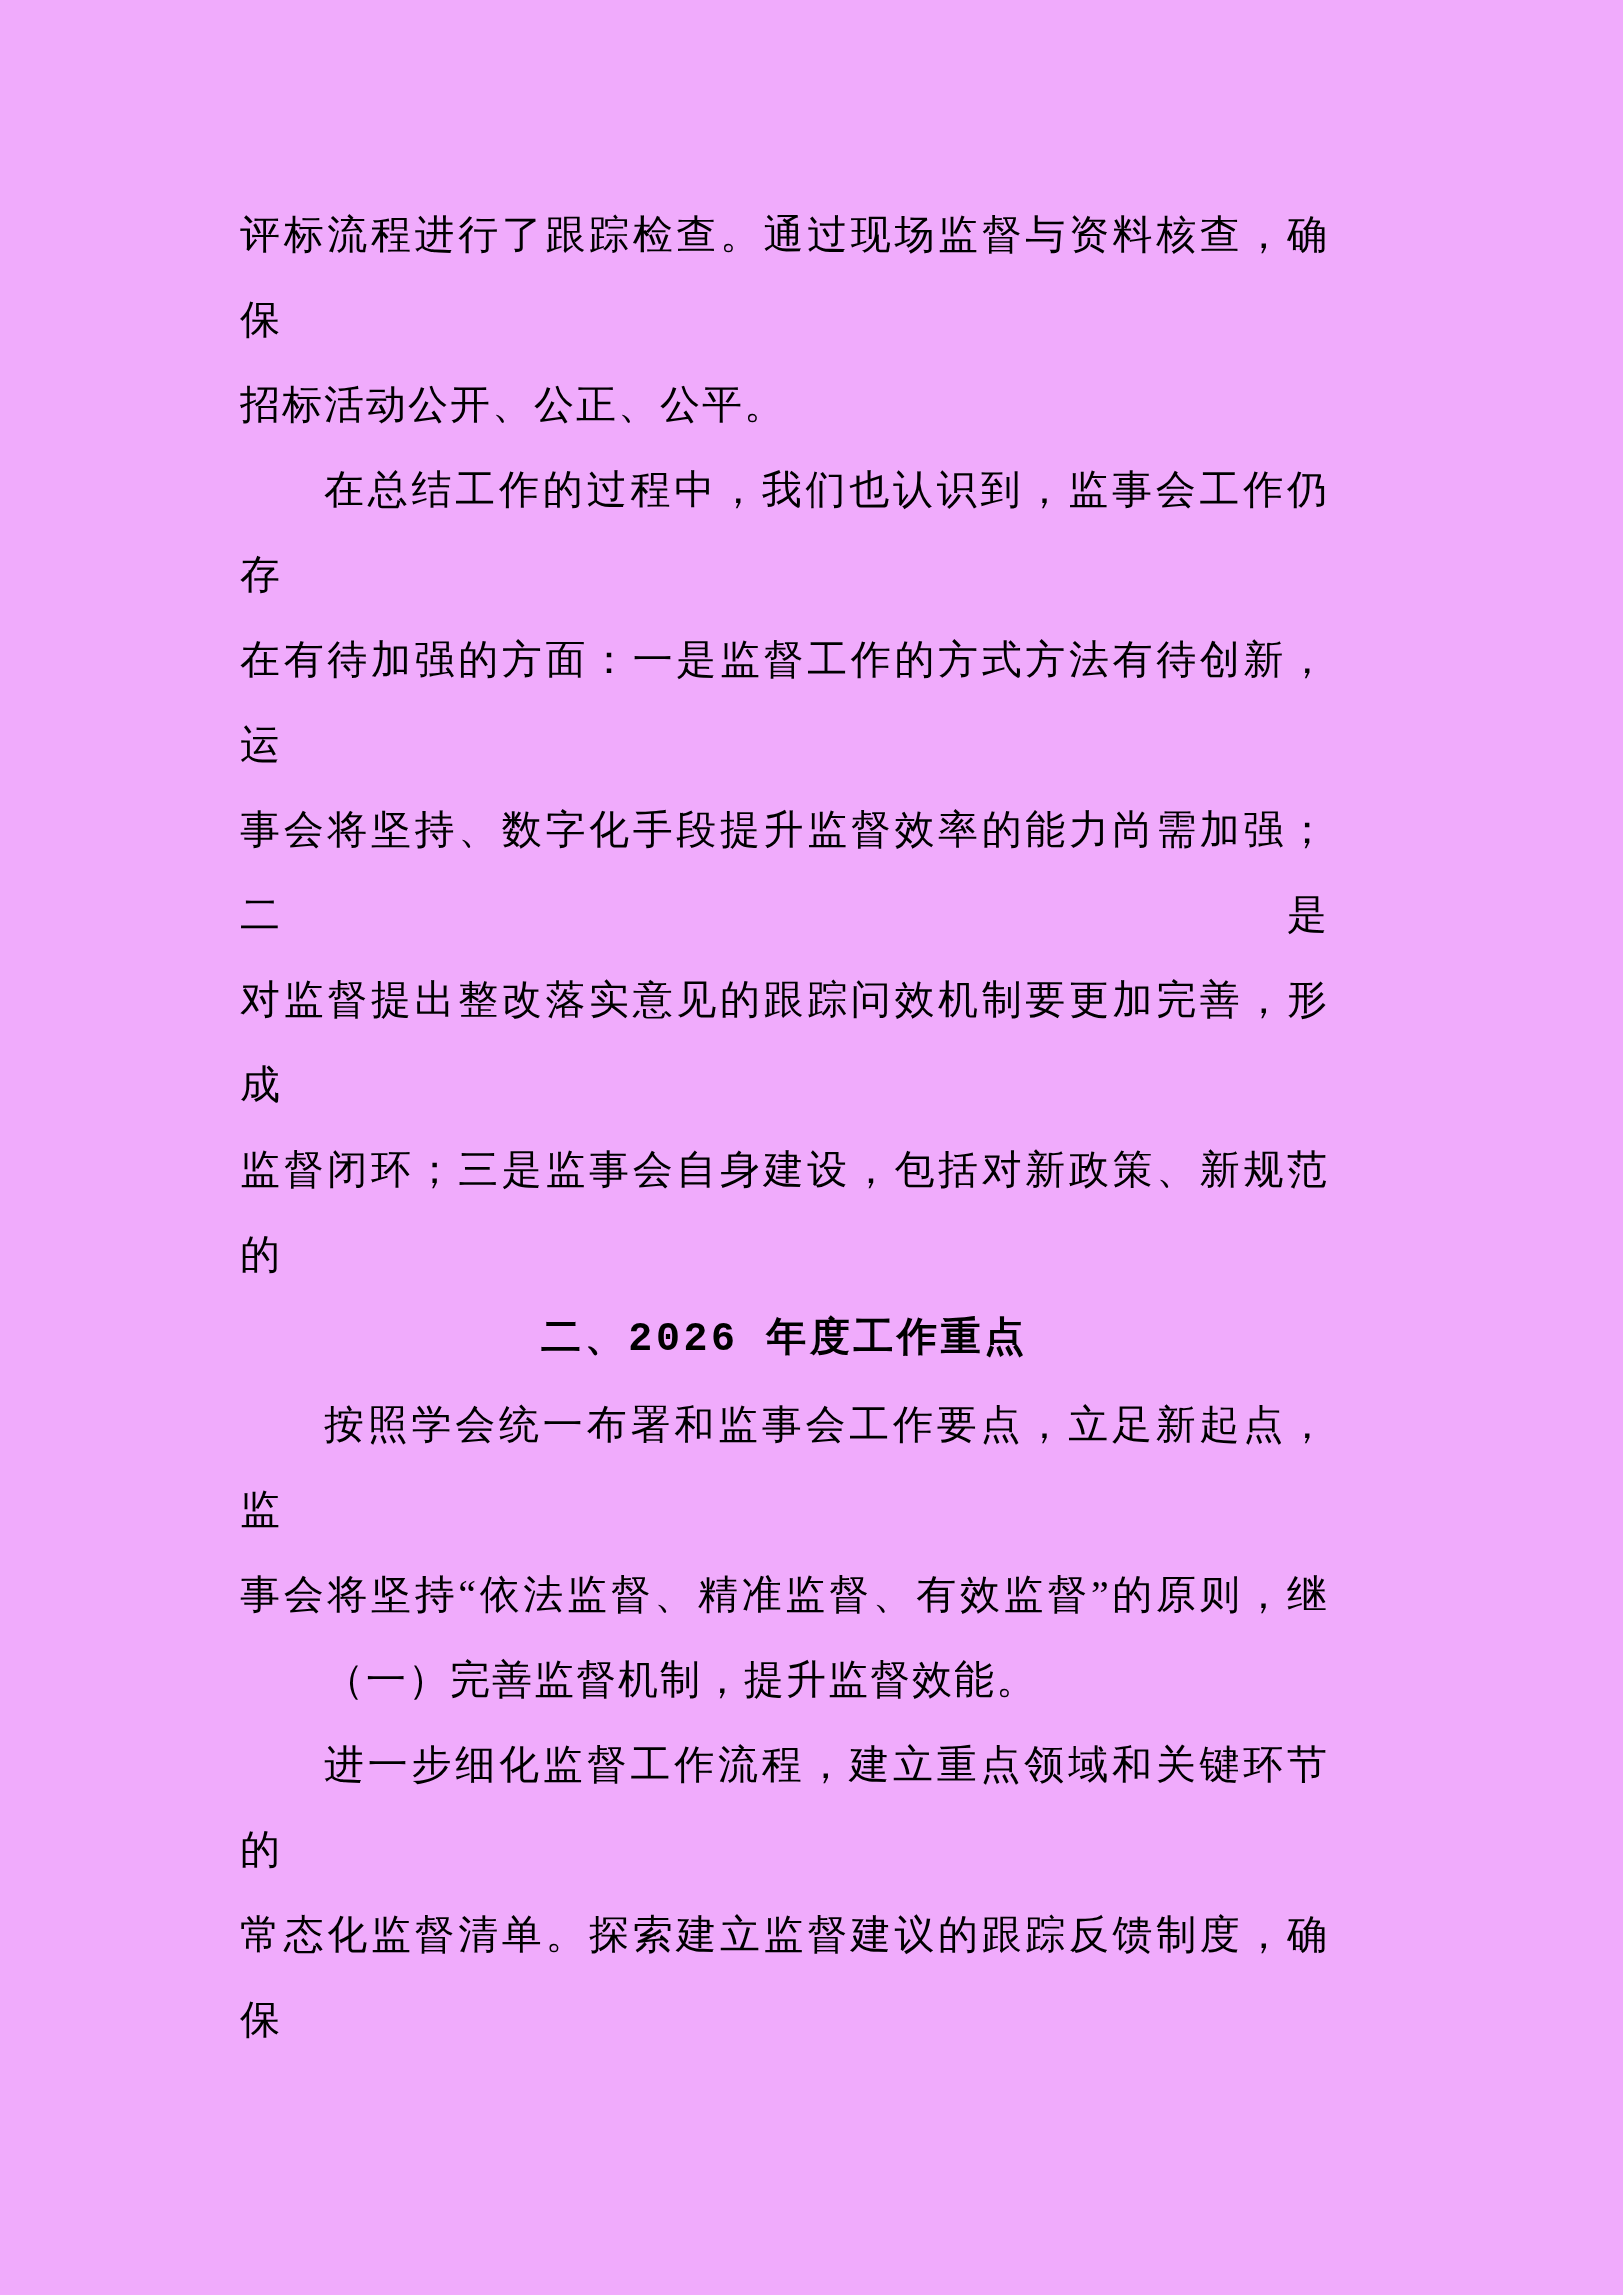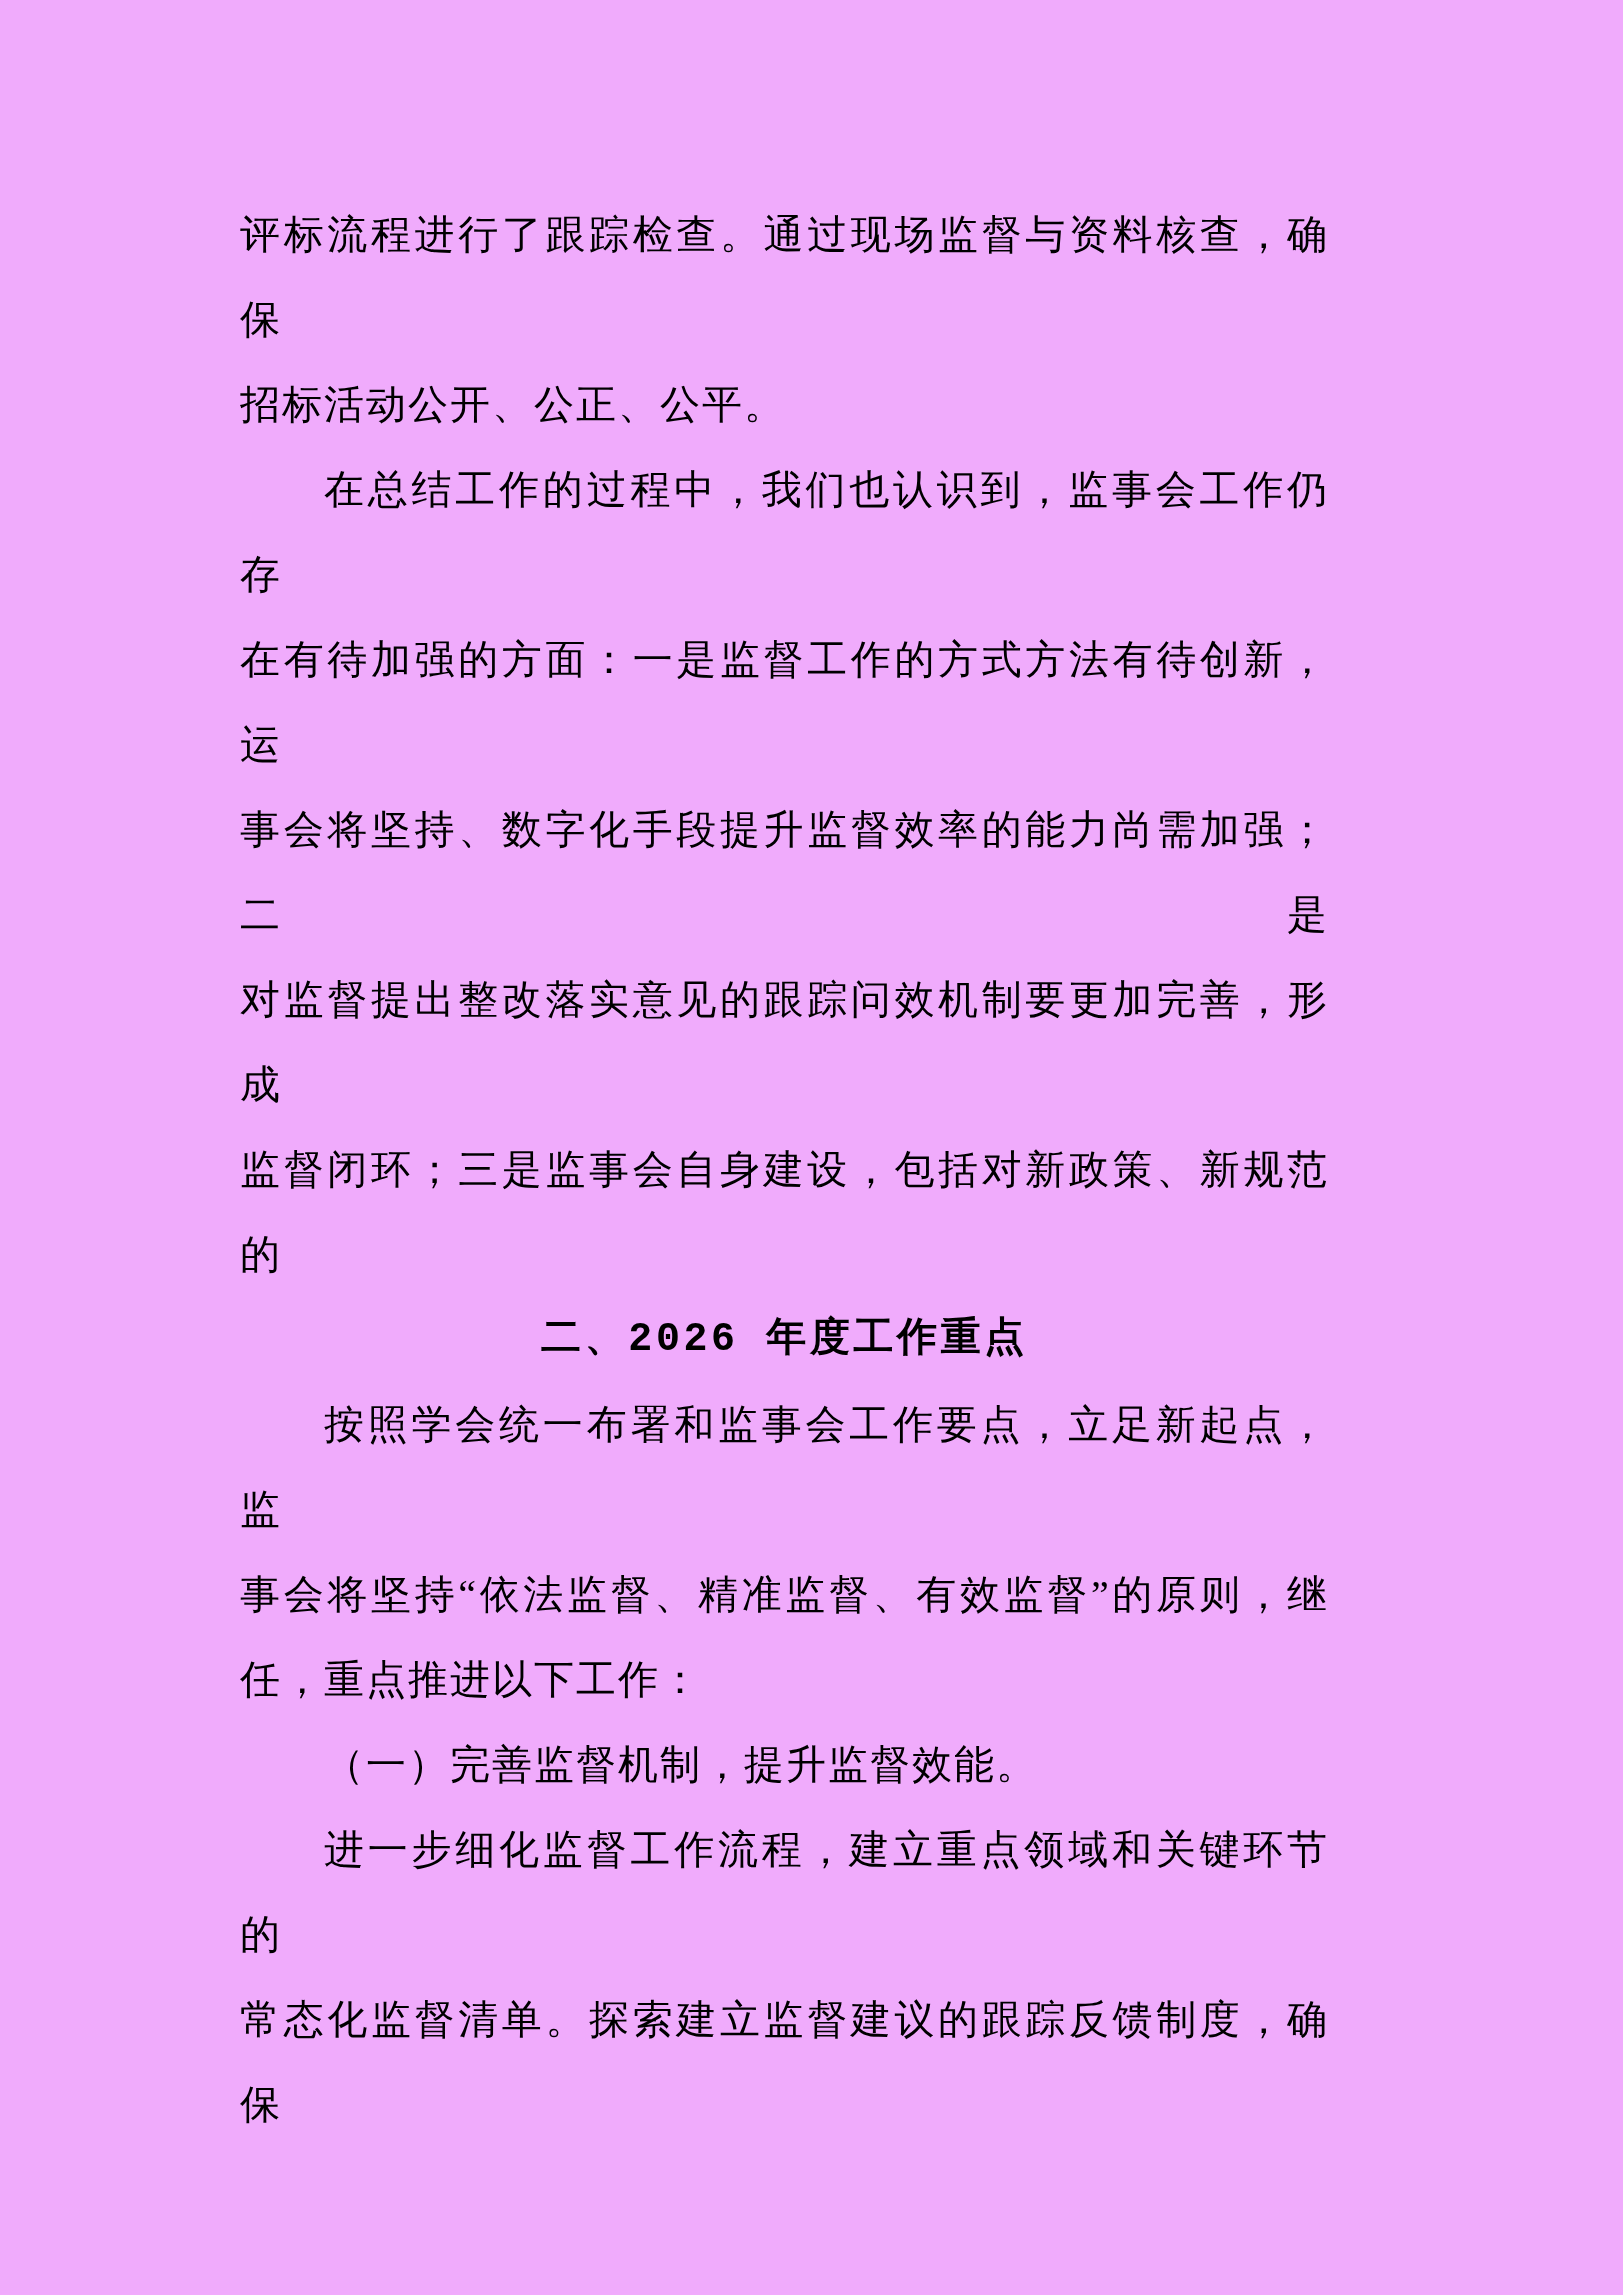--- a/index.html
+++ b/index.html
@@ -64,21 +64,20 @@
     <div class="line j indent">在总结工作的过程中，我们也认识到，监事会工作仍存</div>
     <div class="line j">在有待加强的方面：一是监督工作的方式方法有待创新，运</div>
     <div class="line j">事会将坚持、数字化手段提升监督效率的能力尚需加强；二是</div>
     <div class="line j">对监督提出整改落实意见的跟踪问效机制要更加完善，形成</div>
     <div class="line j">监督闭环；三是监事会自身建设，包括对新政策、新规范的</div>
 
     <div class="line heading">二、2026 年度工作重点</div>
 
     <div class="line j indent">按照学会统一布署和监事会工作要点，立足新起点，监</div>
     <div class="line j">事会将坚持“依法监督、精准监督、有效监督”的原则，继</div>
-    <div class="line short">任，重点推进以下工作：</div>
 
     <div class="line short indent">（一）完善监督机制，提升监督效能。</div>
 
     <div class="line j indent">进一步细化监督工作流程，建立重点领域和关键环节的</div>
     <div class="line j">常态化监督清单。探索建立监督建议的跟踪反馈制度，确保</div>
 
   </div>
 </div>
 
 

